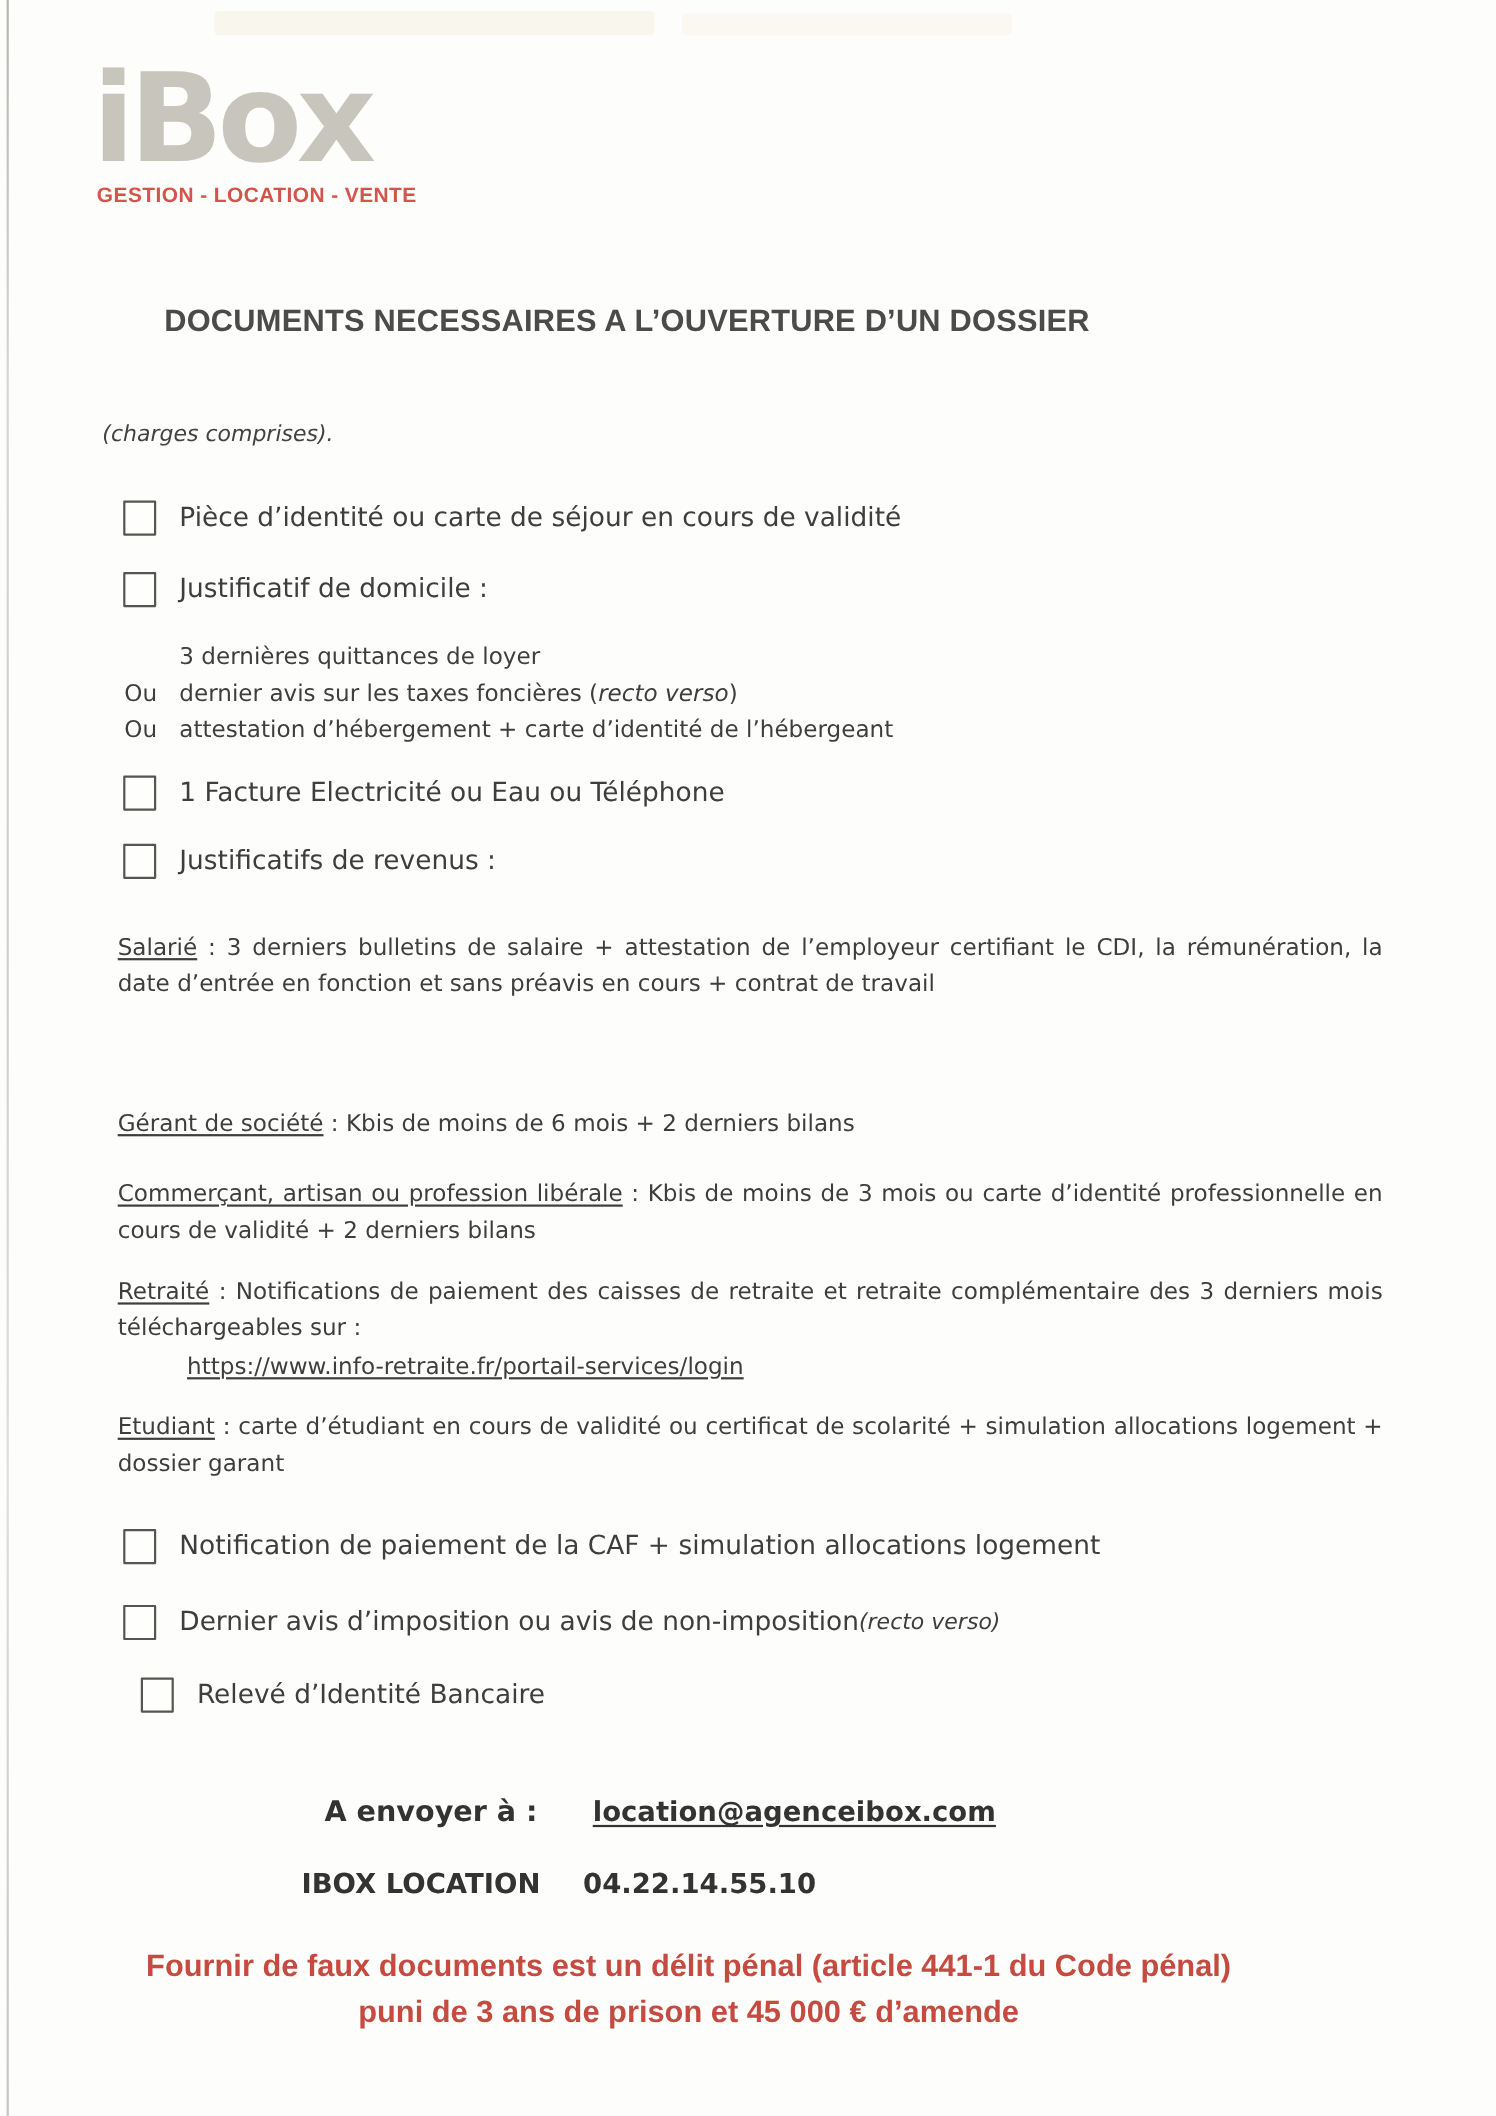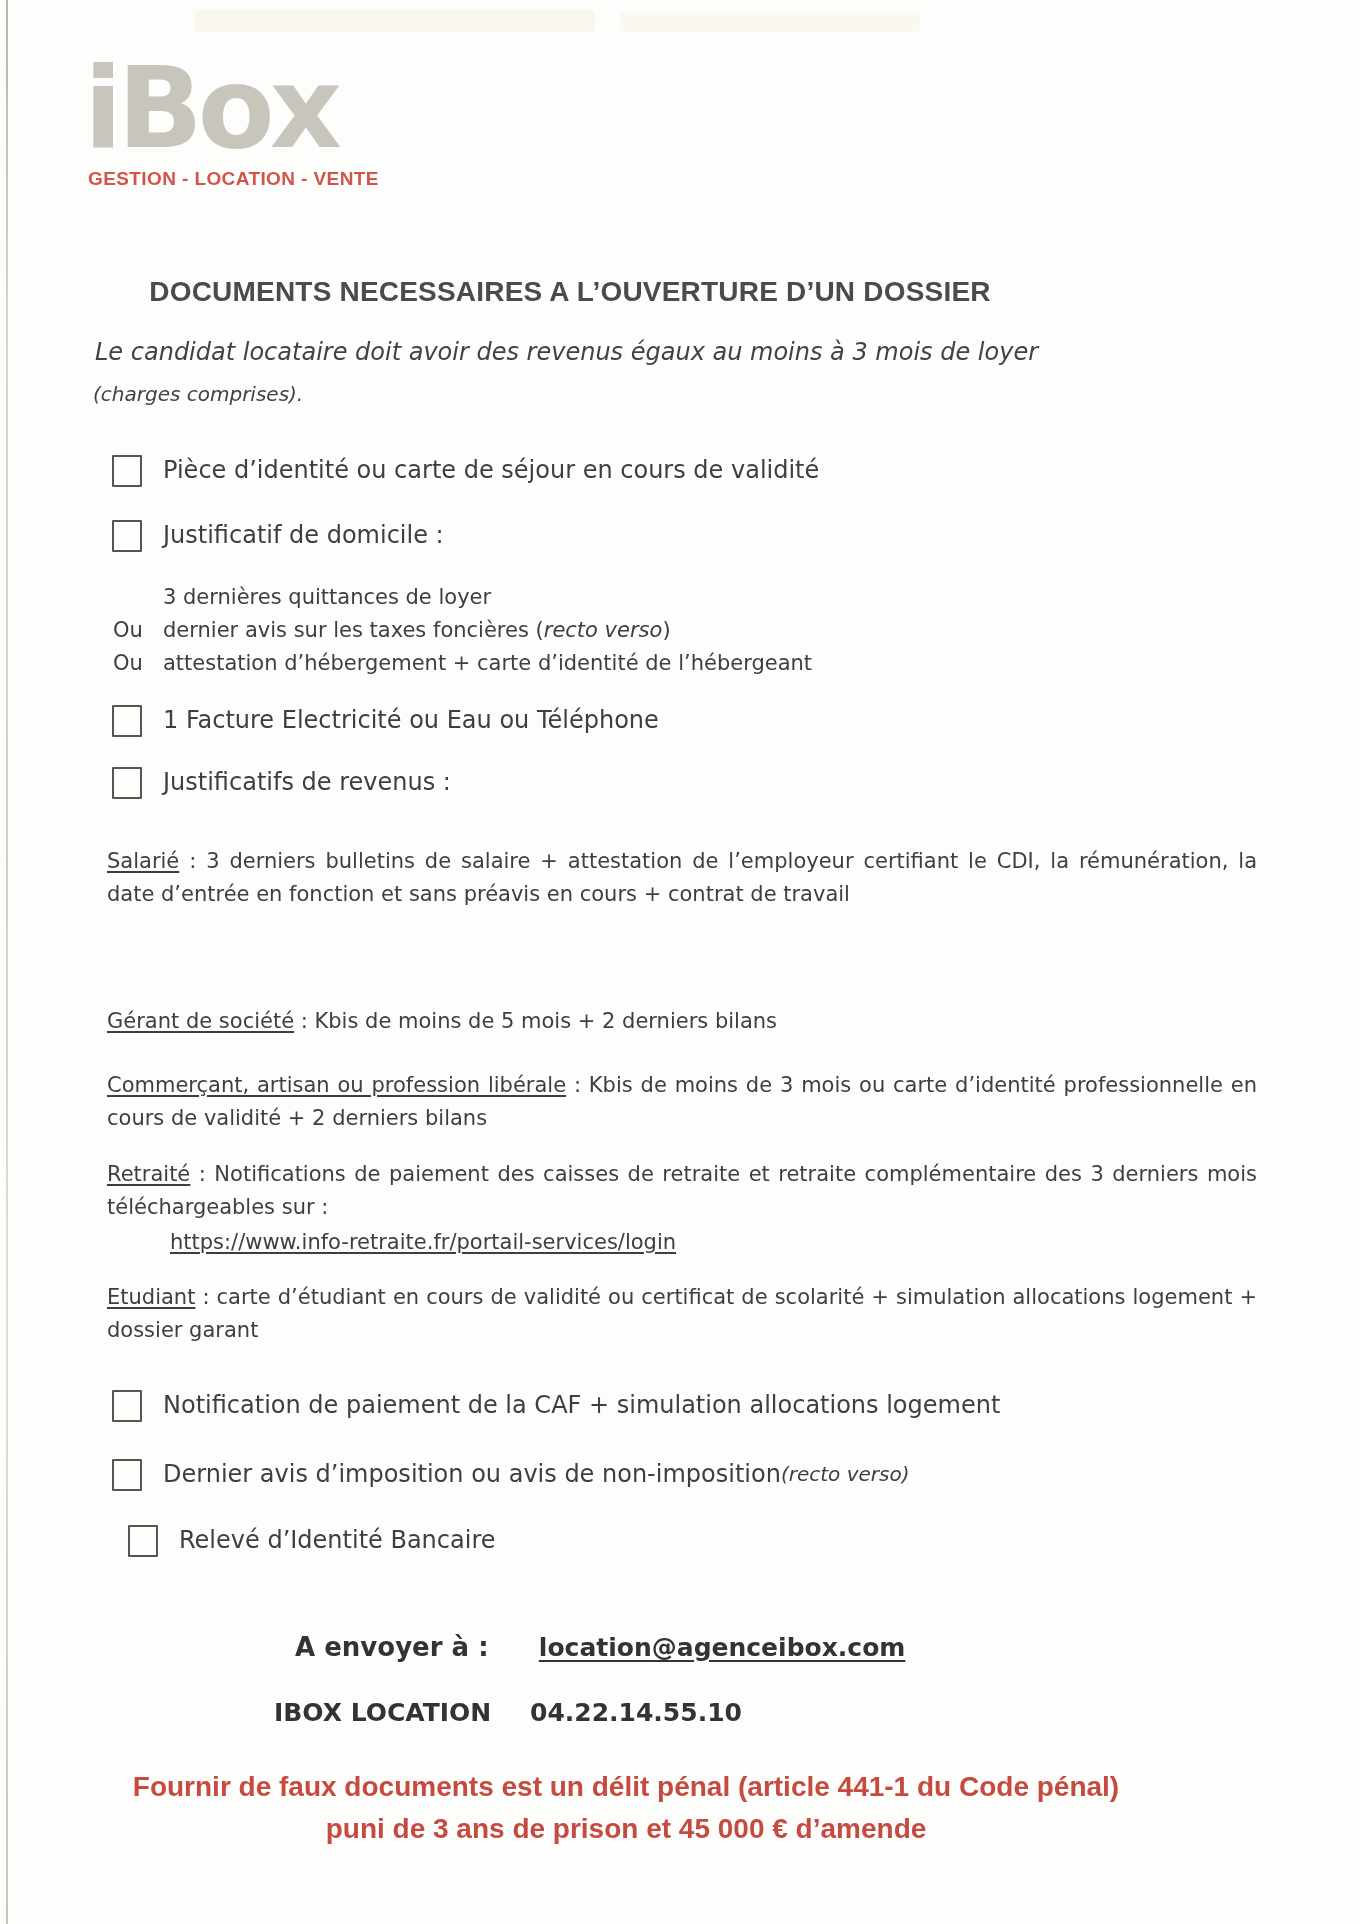--- a/index.html
+++ b/index.html
@@ -67,21 +67,20 @@
   <div class="top-smudge-1"></div>
   <div class="top-smudge-2"></div>
 
   <div class="logo-block">
     <div class="logo-text">iBox</div>
     <div class="logo-tagline">GESTION - LOCATION - VENTE</div>
   </div>
 
   <h1 class="doc-title" style="margin:0;">DOCUMENTS NECESSAIRES A L’OUVERTURE D’UN DOSSIER</h1>
 
-  <div class="intro-1">Le candidat locataire doit avoir des revenus égaux au moins à 3 mois de loyer</div>
   <div class="intro-2">(charges comprises).</div>
 
   <div class="check-row row-1">
     <span class="checkbox"></span>
     <span class="check-label">Pièce d’identité ou carte de séjour en cours de validité</span>
   </div>
 
   <div class="check-row row-2">
     <span class="checkbox"></span>
     <span class="check-label">Justificatif de domicile :</span>
@@ -111,21 +110,21 @@
     <span class="checkbox"></span>
     <span class="check-label">Justificatifs de revenus :</span>
   </div>
 
   <div class="section sec-1">
     <span class="term">Salarié</span><span> : 3 derniers bulletins de salaire + attestation de l’employeur certifiant le CDI, la rémunération, la date d’entrée en fonction et sans préavis en cours + contrat de travail</span>
   </div>
 
 
   <div class="section sec-3">
-    <span class="term">Gérant de société</span><span> : Kbis de moins de 5 mois + 2 derniers bilans</span>
+    <span class="term">Gérant de société</span><span> : Kbis de moins de 6 mois + 2 derniers bilans</span>
   </div>
 
   <div class="section sec-4">
     <span class="term">Commerçant, artisan ou profession libérale</span><span> : Kbis de moins de 3 mois ou carte d’identité professionnelle en cours de validité + 2 derniers bilans</span>
   </div>
 
   <div class="section sec-5">
     <span class="term">Retraité</span><span> : Notifications de paiement des caisses de retraite et retraite complémentaire des 3 derniers mois téléchargeables sur :</span>
     <div class="section-link">
       <a href="#">https://www.info-retraite.fr/portail-services/login</a>

